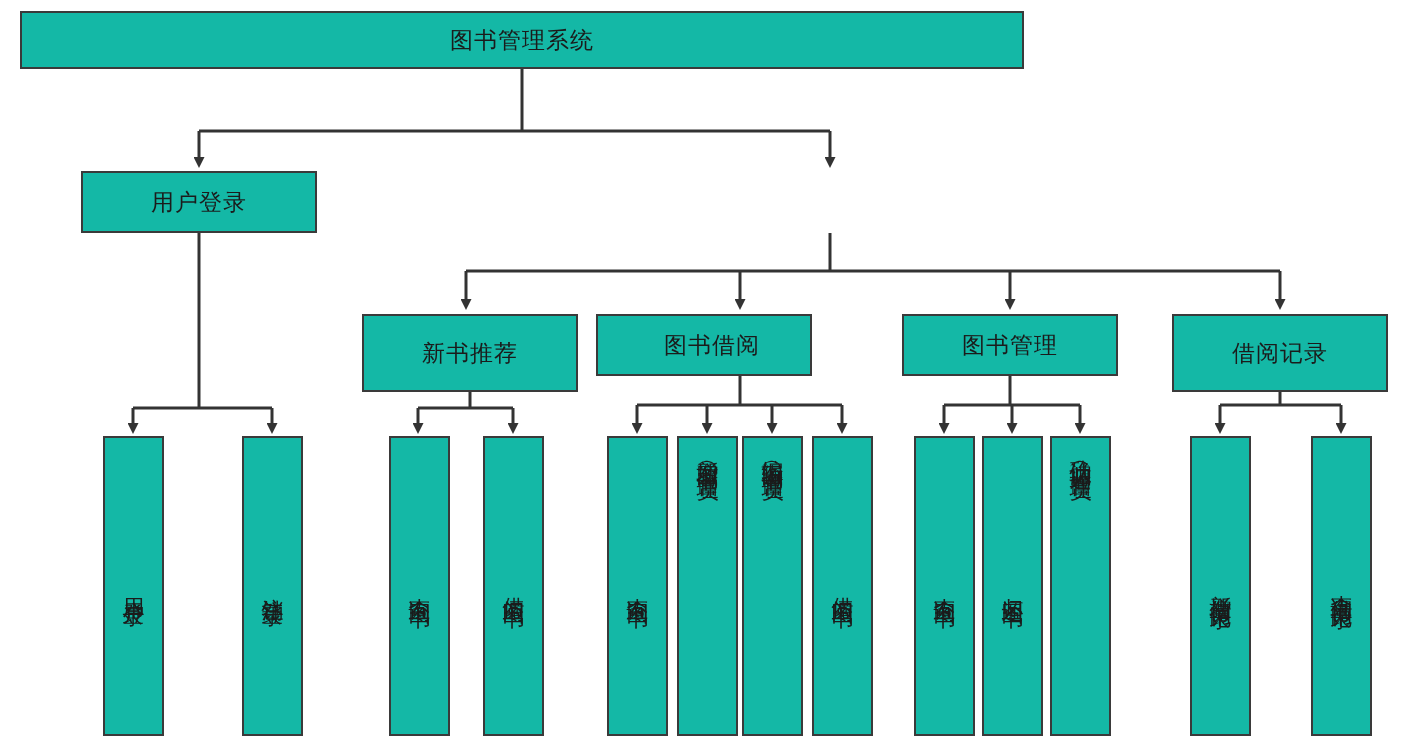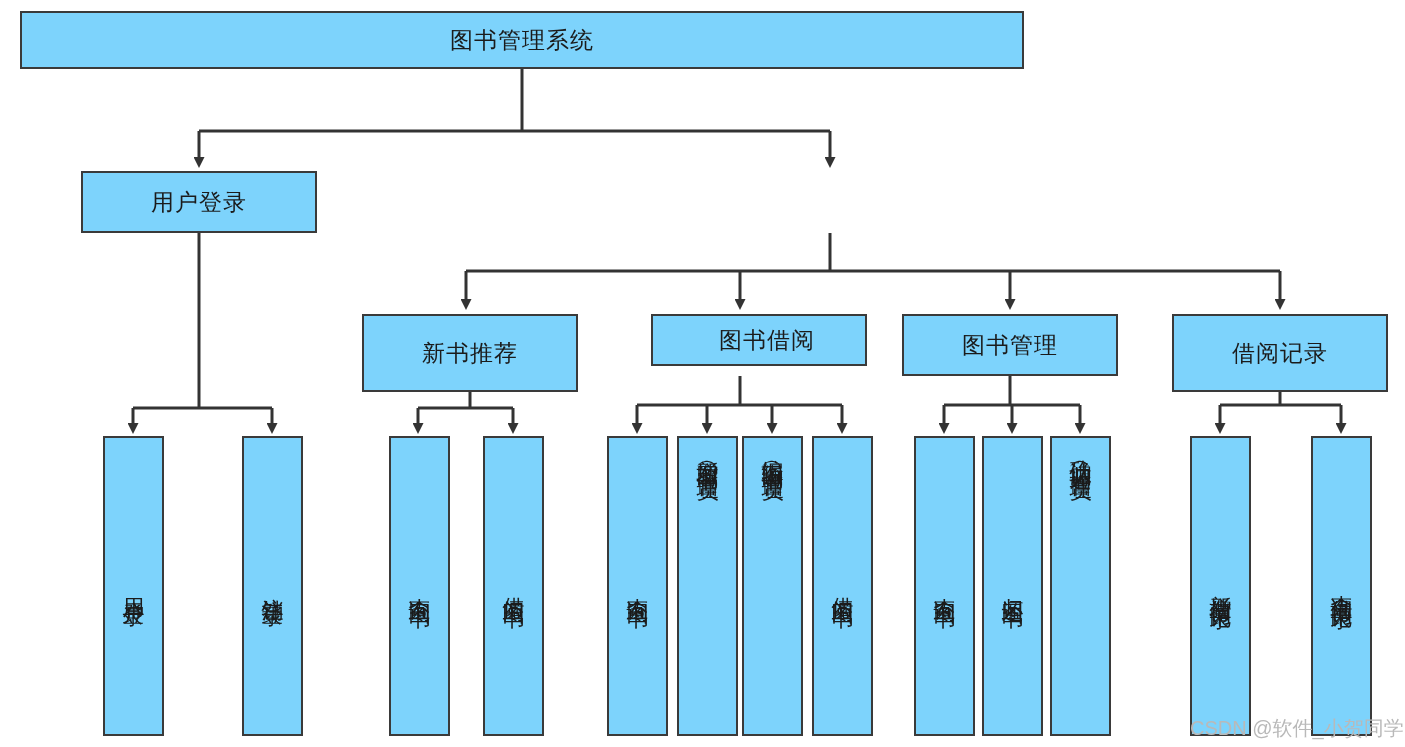--- a/index.html
+++ b/index.html
@@ -25,21 +25,21 @@
     position: absolute;
     left: 0;
     top: 0;
     width: 1405px;
     height: 747px;
     display: block;
   }
   .node-box {
     position: absolute;
     box-sizing: border-box;
-    background: #7dd3fc;
+    background: #14b8a6;
     border: 2px solid #3a3a3a;
     display: flex;
     align-items: center;
     justify-content: center;
     overflow: hidden;
   }
   .node-label {
     font-family: "Liberation Sans", "DejaVu Sans", sans-serif;
     color: #1b1b1b;
     font-size: 23px;
@@ -134,21 +134,21 @@
     <span class="node-label">图书管理系统</span>
   </div>
 
   <div class="node-box" style="left:81px; top:171px; width:236px; height:62px;">
     <span class="node-label">用户登录</span>
   </div>
 
   <div class="node-box" style="left:362px; top:314px; width:216px; height:78px;">
     <span class="node-label">新书推荐</span>
   </div>
-  <div class="node-box" style="left:651px; top:314px; width:216px; height:52px;padding-left:16px;">
+  <div class="node-box" style="left:596px; top:314px; width:216px; height:62px;padding-left:16px;">
     <span class="node-label">图书借阅</span>
   </div>
   <div class="node-box" style="left:902px; top:314px; width:216px; height:62px;">
     <span class="node-label">图书管理</span>
   </div>
   <div class="node-box" style="left:1172px; top:314px; width:216px; height:78px;">
     <span class="node-label">借阅记录</span>
   </div>
 
   <div class="node-box vertical" style="left:103px; top:436px; width:61px; height:300px;">
@@ -188,15 +188,14 @@
     <span class="node-label">确认归还（管理员）</span>
   </div>
 
   <div class="node-box vertical" style="left:1190px; top:436px; width:61px; height:300px;">
     <span class="node-label">新增借阅记录</span>
   </div>
   <div class="node-box vertical" style="left:1311px; top:436px; width:61px; height:300px;">
     <span class="node-label">查询借阅记录</span>
   </div>
 
-  <div class="watermark" style="left:1190px; top:715px;">CSDN @软件_小贺同学</div>
 
 </div>
 
 </body></html>

